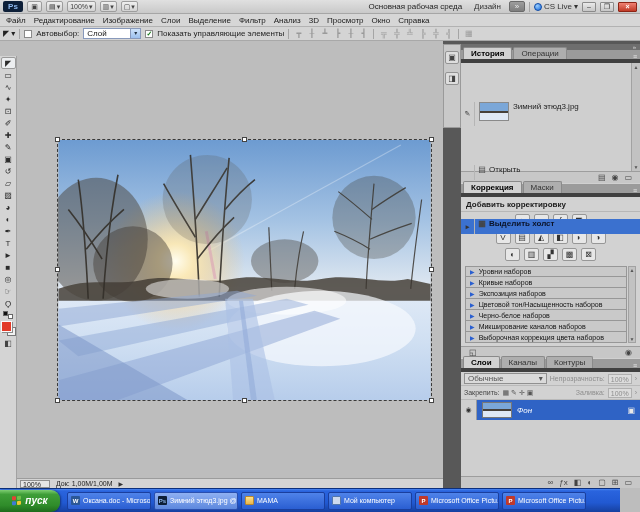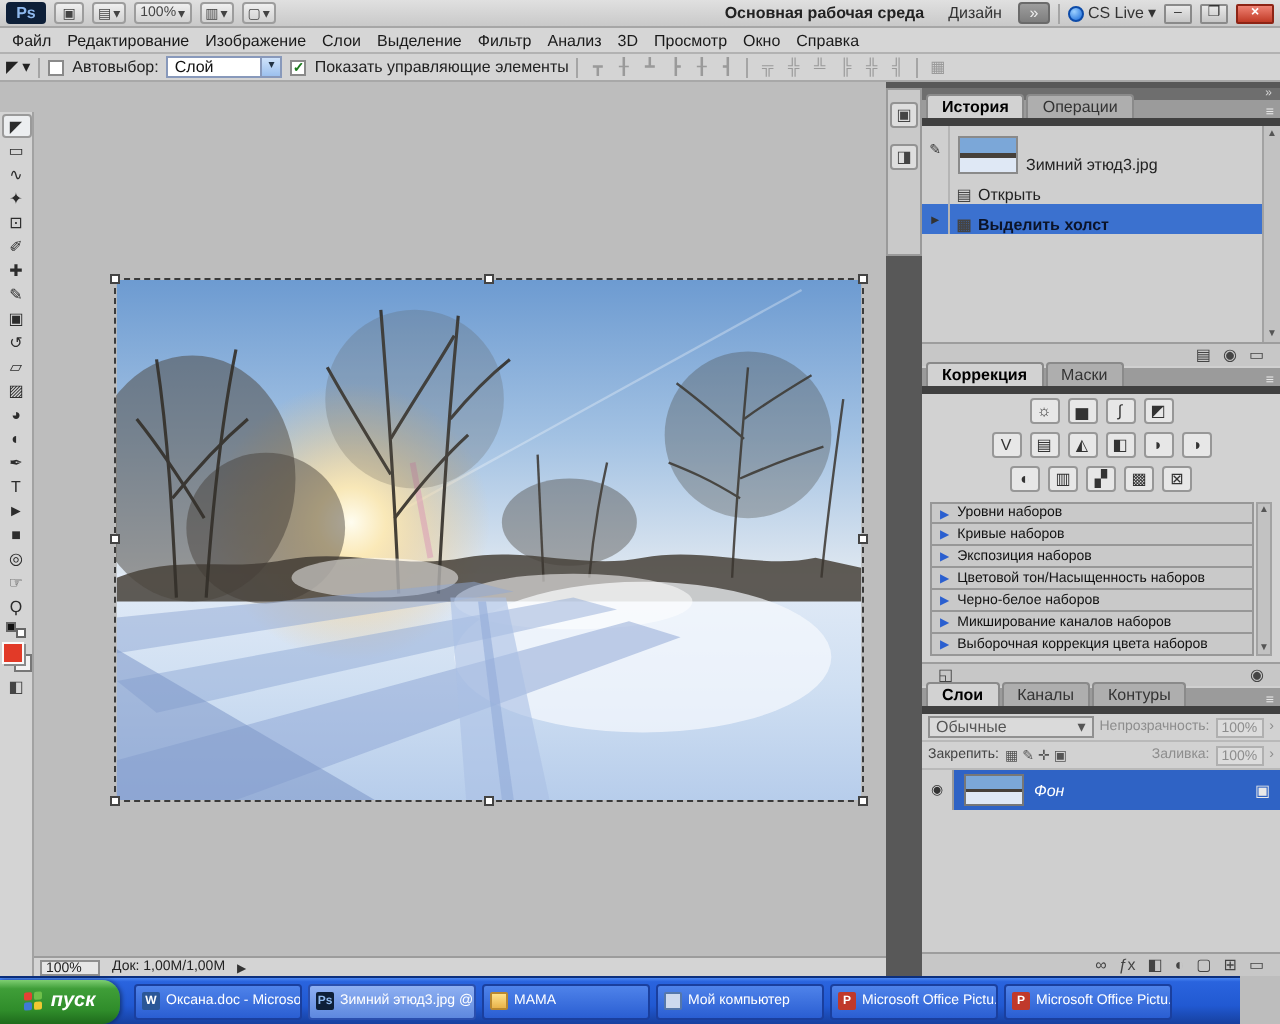--- a/index.html
+++ b/index.html
@@ -11,21 +11,21 @@
   .appbar { position:absolute; left:0; top:0; width:640px; height:14px;
     background:linear-gradient(#e0e0e0,#c9c9c9); border-bottom:1px solid #a6a6a6;
     display:flex; align-items:center; gap:4px; padding:0 3px; font-size:8px; color:#333; }
   .ps-logo { width:20px; height:11px; background:#0d1f38; color:#8fb9ee; font-size:8px;
     display:flex; align-items:center; justify-content:center; border-radius:2px; font-weight:bold; }
   .abtn { height:11px; min-width:15px; padding:0 2px; background:linear-gradient(#efefef,#d2d2d2);
     border:1px solid #9d9d9d; border-radius:2px; display:flex; align-items:center; justify-content:center;
     gap:1px; color:#444; font-size:7px; }
   .asep { width:1px; height:10px; background:#a5a5a5; }
   .spacer { flex:1; }
-  .wslabel { font-size:8px; color:#222; font-weight:bold; padding:0 4px; }
+  .wslabel { font-size:8px; color:#222; font-weight:normal; padding:0 4px; }
   .wslabel2 { font-size:8px; color:#333; padding:0 4px; }
   .overflow-btn { width:16px; height:11px; background:linear-gradient(#9d9d9d,#7e7e7e); color:#eee;
     border:1px solid #6a6a6a; border-radius:2px; text-align:center; line-height:10px; font-size:8px; }
   .cslive { display:flex; align-items:center; gap:2px; font-size:8px; color:#333; }
   .cslive-dot { width:8px; height:8px; border-radius:50%; background:radial-gradient(circle at 35% 30%, #9cd0ff, #1668d8); border:1px solid #0c4aa8; }
   .winbtn { width:14px; height:10px; border:1px solid #8a8a8a; background:linear-gradient(#e9e9e9,#c6c6c6);
     font-size:7px; line-height:8px; text-align:center; color:#333; border-radius:1px; }
   .winbtn.close { width:19px; background:linear-gradient(#ef8273,#c03a26); color:#fff; border-color:#8d2415; font-weight:bold; }
 
   
@@ -97,21 +97,21 @@
     padding-right:4px; color:#d8d8d8; font-size:6px; line-height:6px; }
 
   .ptabs { display:flex; align-items:flex-end; background:#9b9b9b; height:13px; border-bottom:4px solid #404040;
     padding-left:2px; position:relative; flex:none; }
   .ptab { font-size:8px; padding:0 7px; margin-right:1px; background:#aeaeae; color:#333;
     border:1px solid #8a8a8a; border-bottom:none; border-radius:2px 2px 0 0; height:12px; line-height:12px; white-space:nowrap; }
   .ptab.active { background:#d2d2d2; color:#000; font-weight:bold; }
   .pmenu { position:absolute; right:3px; top:3px; font-size:7px; color:#e6e6e6; }
 
   .histcontent { height:108px; background:#cfcfcf; position:relative; flex:none; }
-  .histrow { display:flex; align-items:flex-end; height:15px; font-size:8px; color:#222; }
+  .histrow { display:flex; align-items:flex-start; height:15px; font-size:8px; color:#222;margin-top:39px; }
   .histrow .srccol { width:14px; height:100%; border-right:1px solid #b5b5b5; display:flex; align-items:center; justify-content:center; font-size:7px; color:#333; flex:none; }
   .histrow .hicon { width:14px; text-align:center; font-size:8px; color:#444; flex:none; }
   .snaprow { height:24px; }
   .snapthumb { width:30px; height:19px; border:1px solid #8a8a8a; margin:0 4px; flex:none; }
   .thumb-img { background:linear-gradient(#7ba7d8 0 45%, #46403a 45% 58%, #dfe8f5 58% 100%); }
   .histrow.sel { background:#3b71cf; color:#0b1328; font-weight:bold; }
   .histscroll { position:absolute; right:0; top:0; bottom:0; width:9px; background:#c2c2c2; border-left:1px solid #a2a2a2;
     display:flex; flex-direction:column; justify-content:space-between; align-items:center; font-size:5px; color:#555; padding:1px 0; }
   .panelbottom { height:12px; background:#c7c7c7; border-top:1px solid #9d9d9d; display:flex;
     justify-content:flex-end; align-items:center; gap:6px; padding:0 8px; font-size:8px; color:#444; flex:none; }
@@ -426,20 +426,21 @@
         <span>◉</span>
         <span>▭</span>
       </div>
 
       <div class="ptabs" style="margin-top:1px;">
         <span class="ptab active">Коррекция</span>
         <span class="ptab">Маски</span>
         <span class="pmenu">≡</span>
       </div>
       <div class="adjcontent">
+        <div class="adjheader">Добавить корректировку</div>
         <div class="adjrow">
           <span class="adjicon">☼</span>
           <span class="adjicon">▅</span>
           <span class="adjicon">∫</span>
           <span class="adjicon">◩</span>
         </div>
         <div class="adjrow">
           <span class="adjicon">V</span>
           <span class="adjicon">▤</span>
           <span class="adjicon">◭</span>

